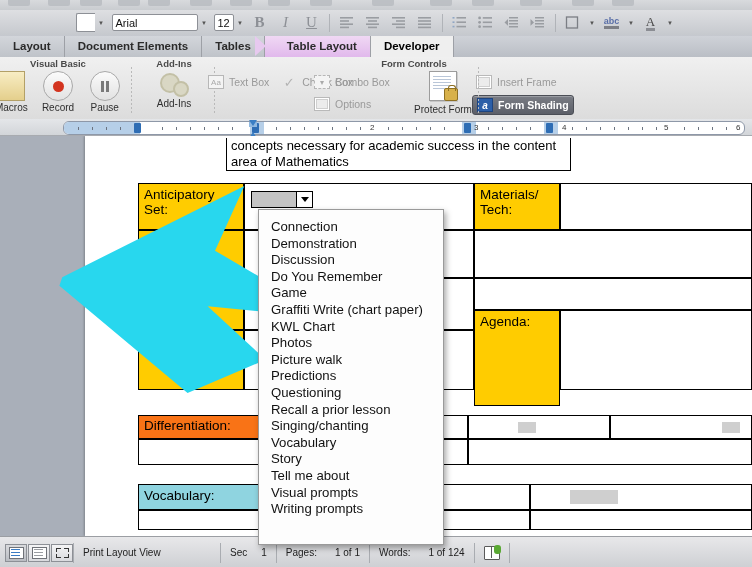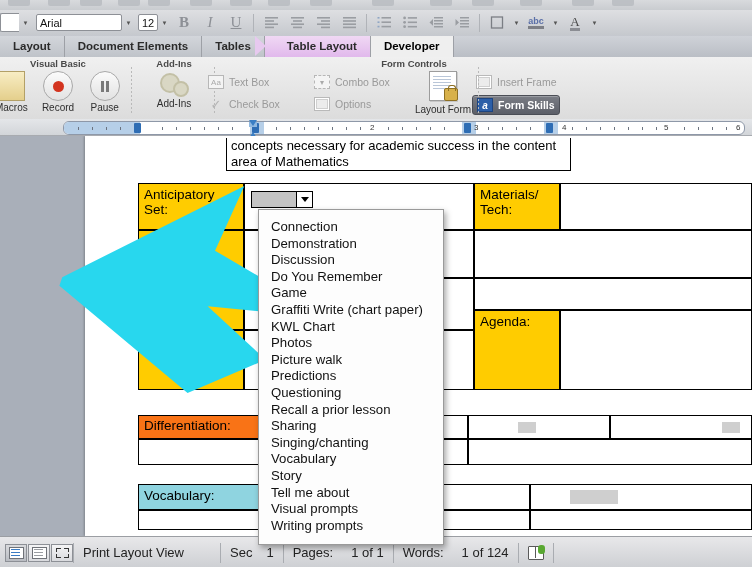--- a/index.html
+++ b/index.html
@@ -17,21 +17,21 @@
     background:linear-gradient(#d8dadd,#c9ccd0);
     overflow:hidden;
   }
   .tt-icon{position:absolute;top:-8px;width:22px;height:14px;background:#b9bcc1;border-radius:2px;opacity:.85;}
 
   
   .fmt-bar{
     position:absolute;left:0;top:10px;width:752px;height:25px;
     background:linear-gradient(#dedfe2,#c6c9ce);
     border-bottom:1px solid #9b9ea3;
-    display:flex;align-items:center;
+    display:flex;align-items:center;justify-content:center;
   }
   .style-box{
     width:18px;height:17px;margin-left:0px;background:#fff;border:1px solid #8d9096;
     border-right:none;border-radius:2px 0 0 2px;
   }
   .mini-arrow{
     width:13px;height:19px;display:flex;align-items:center;justify-content:center;
     color:#555;font-size:6px;
   }
   .combo-txt{
@@ -228,21 +228,21 @@
   .vb-lines{width:13px;height:10px;background:#fff;border:1px solid #6f7278;position:relative;}
   .vb-lines:before{content:"";position:absolute;left:1px;top:1px;width:9px;height:1.5px;background:#3b7cc4;box-shadow:0 3px 0 #3b7cc4,0 6px 0 #3b7cc4;}
   .vb-lines.gray:before{background:#9a9da2;box-shadow:0 3px 0 #9a9da2,0 6px 0 #9a9da2;}
   .vb-full{width:13px;height:10px;position:relative;}
   .vb-full i{position:absolute;width:4px;height:3px;border:1.5px solid #333;}
   .vb-f1{left:0;top:0;border-right:none!important;border-bottom:none!important;}
   .vb-f2{right:0;top:0;border-left:none!important;border-bottom:none!important;}
   .vb-f3{left:0;bottom:0;border-right:none!important;border-top:none!important;}
   .vb-f4{right:0;bottom:0;border-left:none!important;border-top:none!important;}
   .st-sep{width:1px;height:20px;background:#a9acb1;margin:0 0px;}
-  .st-cell{font-size:13px;color:#222;padding:0 9px;white-space:nowrap;display:flex;align-items:center;height:31px;}
+  .st-cell{font-size:10px;color:#222;padding:0 9px;white-space:nowrap;display:flex;align-items:center;height:31px;}
   .book-ic{width:16px;height:14px;position:relative;}
   .book-ic:before{content:"";position:absolute;left:0;top:0;width:14px;height:12px;background:#fff;border:1px solid #5a5a5a;border-radius:1px;}
   .book-ic:after{content:"";position:absolute;left:7px;top:0;width:1px;height:12px;background:#5a5a5a;}
   .book-pin{position:absolute;right:-1px;top:-1px;width:7px;height:9px;background:#59a832;border-radius:3px 3px 3px 3px;}
 </style>
 </head>
 <body>
 
 <div class="app">
 
@@ -434,21 +434,21 @@
               <span class="gear g2"></span>
           </div>
           <div class="big-lbl">Add-Ins</div>
         </div>
       </div>
     </div>
     <div class="grp-sep" style="left:214px"></div>
 
     <div class="grp" style="left:204px;width:196px;">
       <div class="grp-title" style="width:420px">Form Controls</div>
-      <div class="grp-body" style="flex-direction:column;gap:4px;padding-top:2px;">
+      <div class="grp-body" style="flex-direction:row;gap:4px;padding-top:2px;">
         <div class="ctrl">
           <span class="ci">Aa</span>
           <span class="ctrl-lbl">Text Box</span>
         </div>
         <div class="ctrl">
           <span class="ci check">✓</span>
           <span class="ctrl-lbl">Check Box</span>
         </div>
       </div>
     </div>
@@ -471,32 +471,32 @@
     <div class="grp" style="left:472px;width:140px;">
       <div class="grp-body" style="flex-direction:column;gap:4px;padding-top:2px;">
         <div class="ctrl">
           <span class="ci frame">
               <i></i>
             </span>
           <span class="ctrl-lbl">Insert Frame</span>
         </div>
         <div class="ctrl on">
           <span class="ci a">a</span>
-          <span class="ctrl-lbl">Form Skills</span>
+          <span class="ctrl-lbl">Form Shading</span>
         </div>
       </div>
     </div>
 
     <div class="grp" style="left:408px;width:70px;">
       <div class="grp-body" style="justify-content:center;padding-top:0px;">
         <div class="protect">
           <div class="doc-ic">
               <span class="lock"></span>
             </div>
-          <div class="big-lbl" style="margin-top:3px">Layout Form</div>
+          <div class="big-lbl" style="margin-top:3px">Protect Form</div>
         </div>
       </div>
     </div>
     <div class="grp-sep" style="left:478px"></div>
   </div>
 
   <div class="ruler-row">
     <div class="ruler">
       <div class="r-ind" style="left:0px;width:76px;"></div>
       <div class="r-ind" style="left:186px;width:14px;"></div>
@@ -580,21 +580,21 @@
         <div class="cell b yellow" style="left:53px;top:94px;width:106px;height:48px;">
           <div class="cell-lbl">In</div>
         </div>
         <div class="cell b" style="left:159px;top:94px;width:230px;height:48px;background:#fff;"></div>
         <div class="cell b" style="left:389px;top:94px;width:278px;height:48px;background:#fff;"></div>
 
         <div class="cell b yellow" style="left:53px;top:142px;width:106px;height:52px;"></div>
         <div class="cell b" style="left:159px;top:142px;width:230px;height:52px;background:#fff;"></div>
         <div class="cell b" style="left:389px;top:142px;width:278px;height:32px;background:#fff;"></div>
 
-        <div class="cell b yellow" style="left:389px;top:174px;width:86px;height:80px;">
+        <div class="cell b yellow" style="left:389px;top:174px;width:86px;height:96px;">
           <div class="cell-lbl">Agenda:</div>
         </div>
         <div class="cell b" style="left:475px;top:174px;width:192px;height:80px;background:#fff;"></div>
 
         <div class="cell b yellow" style="left:53px;top:194px;width:106px;height:60px;">
           <div class="cell-lbl">Skills:</div>
         </div>
         <div class="cell b" style="left:159px;top:194px;width:230px;height:60px;background:#fff;"></div>
 
         <div class="cell b purple" style="left:53px;top:279px;width:140px;height:24px;">
@@ -639,21 +639,20 @@
     <div class="menu-item">Discussion</div>
     <div class="menu-item">Do You Remember</div>
     <div class="menu-item">Game</div>
     <div class="menu-item">Graffiti Write (chart paper)</div>
     <div class="menu-item">KWL Chart</div>
     <div class="menu-item">Photos</div>
     <div class="menu-item">Picture walk</div>
     <div class="menu-item">Predictions</div>
     <div class="menu-item">Questioning</div>
     <div class="menu-item">Recall a prior lesson</div>
-    <div class="menu-item">Sharing</div>
     <div class="menu-item">Singing/chanting</div>
     <div class="menu-item">Vocabulary</div>
     <div class="menu-item">Story</div>
     <div class="menu-item">Tell me about</div>
     <div class="menu-item">Visual prompts</div>
     <div class="menu-item">Writing prompts</div>
   </div>
 
   <div class="status">
     <div class="view-btns">

